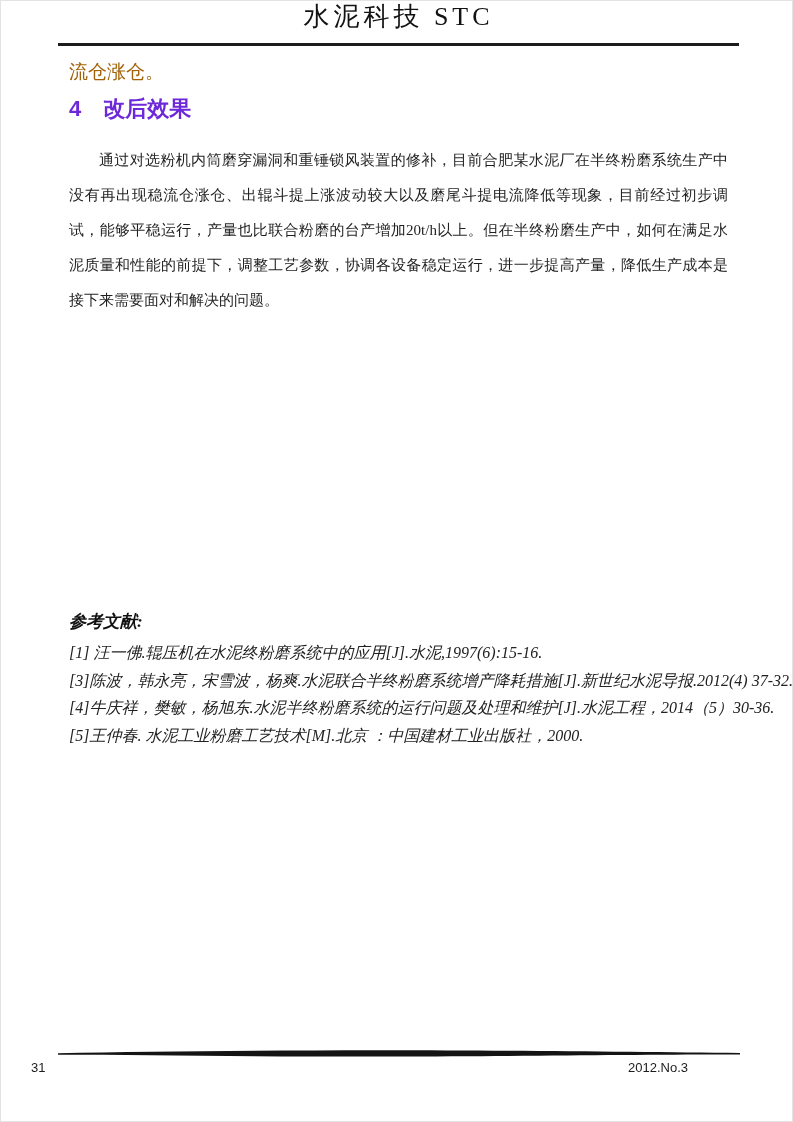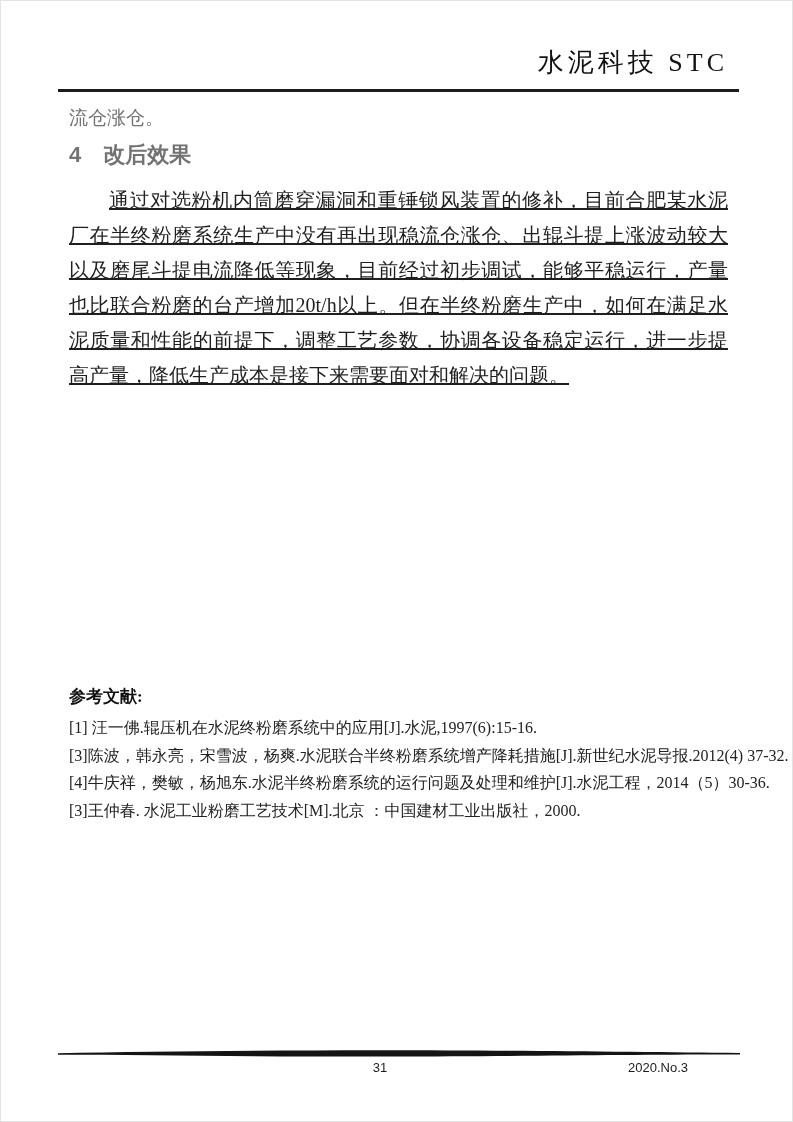--- a/index.html
+++ b/index.html
@@ -19,65 +19,64 @@
     overflow: hidden;
   }
   .content {
     position: absolute;
     left: 68px;
     right: 64px;
     top: 0;
   }
   
   .journal-title {
-    margin-top: 46px;
-    text-align: right;
+    text-align: center;
     font-size: 26px;
     line-height: 32px;
     letter-spacing: 4px;
     font-weight: 500;
     color: #121212;
   }
   .header-rule {
     height: 3px;
     background: #1c1c1c;
     margin: 10px -11px 0 -11px;
     border: none;
   }
   
   .leading-text {
     margin-top: 13px;
     font-size: 19px;
     line-height: 26px;
-    color: #737373;
+    color: #a16207;
   }
   .section-heading {
     margin-top: 9px;
     font-size: 22px;
     line-height: 30px;
     font-weight: bold;
-    color: #737373;
+    color: #6d28d9;
     font-family: "Liberation Sans", "DejaVu Sans", sans-serif;
   }
   .section-heading .sec-num {
     margin-right: 22px;
   }
   .body-paragraph {
-    margin-top: 13px;
-    font-size: 20px;
+    margin-top: 19px;
+    font-size: 15px;
     line-height: 35px;
     text-align: justify;
     text-justify: inter-ideograph;
     text-indent: 2em;
     color: #1f1f1f;
-    text-decoration: underline;
   }
   
   .references {
     margin-top: 292px;
+    font-style: italic;
   }
   .references-heading {
     font-size: 17px;
     line-height: 24px;
     font-weight: bold;
     color: #111111;
   }
   .reference-list {
     margin: 5px 0 0 0;
     padding: 0;
@@ -104,23 +103,23 @@
   .footer-row {
     position: relative;
     margin-top: 2px;
     height: 18px;
     font-family: "Liberation Sans", "DejaVu Sans", sans-serif;
     font-size: 13px;
     color: #1c1c1c;
   }
   .page-number {
     position: absolute;
-    left: 16px;
+    left: 0;
     right: 0;
-    text-align: center;
+    text-align: left;
     transform: translateX(-27px);
   }
   .issue-label {
     position: absolute;
     right: 52px;
     top: 0;
   }
 </style>
 </head>
 <body>
@@ -140,30 +139,30 @@
     </div>
 
     <div class="body-paragraph">通过对选粉机内筒磨穿漏洞和重锤锁风装置的修补，目前合肥某水泥厂在半终粉磨系统生产中没有再出现稳流仓涨仓、出辊斗提上涨波动较大以及磨尾斗提电流降低等现象，目前经过初步调试，能够平稳运行，产量也比联合粉磨的台产增加20t/h以上。但在半终粉磨生产中，如何在满足水泥质量和性能的前提下，调整工艺参数，协调各设备稳定运行，进一步提高产量，降低生产成本是接下来需要面对和解决的问题。</div>
 
     <div class="references">
       <div class="references-heading">参考文献:</div>
       <ul class="reference-list">
         <li class="reference-item">[1] 汪一佛.辊压机在水泥终粉磨系统中的应用[J].水泥,1997(6):15-16.</li>
         <li class="reference-item">[3]陈波，韩永亮，宋雪波，杨爽.水泥联合半终粉磨系统增产降耗措施[J].新世纪水泥导报.2012(4) 37-32.</li>
         <li class="reference-item">[4]牛庆祥，樊敏，杨旭东.水泥半终粉磨系统的运行问题及处理和维护[J].水泥工程，2014（5）30-36.</li>
-        <li class="reference-item">[3]王仲春. 水泥工业粉磨工艺技术[M].北京 ：中国建材工业出版社，2000.</li>
+        <li class="reference-item">[5]王仲春. 水泥工业粉磨工艺技术[M].北京 ：中国建材工业出版社，2000.</li>
       </ul>
     </div>
 
   </div>
 
   <div class="footer">
     <svg class="footer-rule-svg" viewBox="0 0 684 8" preserveAspectRatio="none" aria-hidden="true">
       <path d="M0,3.2 C 90,1.6 200,0.4 320,0.3 C 430,0.2 580,1.8 684,3.0
                L684,4.6 C 580,4.4 480,6.4 330,6.6 C 200,6.8 90,5.0 0,4.8 Z" fill="#141414"></path>
     </svg>
     <div class="footer-row">
       <span class="page-number">31</span>
-      <span class="issue-label">2020.No.3</span>
+      <span class="issue-label">2012.No.3</span>
     </div>
   </div>
 
 </div>
 
 </body></html>

